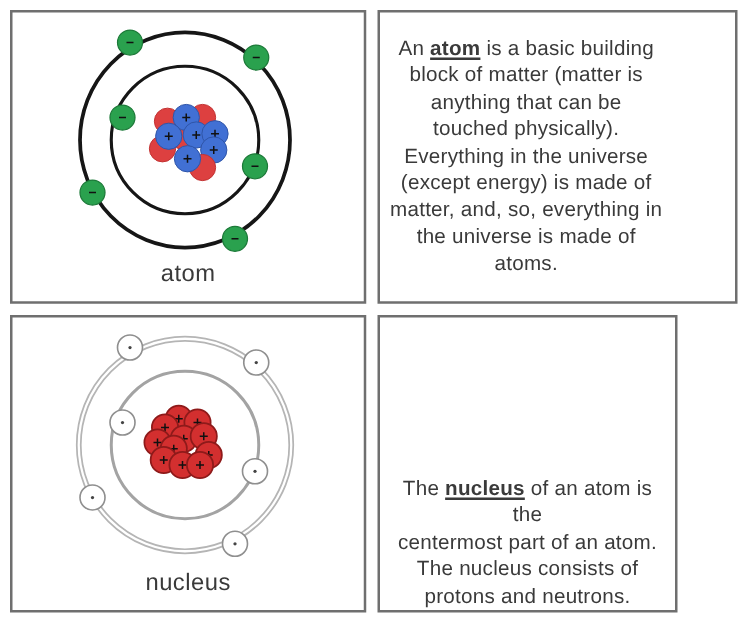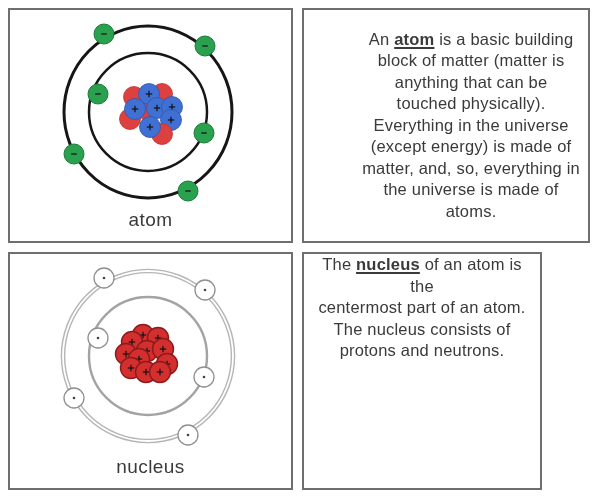--- a/index.html
+++ b/index.html
@@ -1,22 +1,22 @@
 <!DOCTYPE html>
 <html><head>
 <meta charset="utf-8">
 <style>
   html,body{margin:0;padding:0;background:#ffffff;}
   #sheet{position:relative;width:600px;height:500px;background:#ffffff;overflow:hidden;
          font-family:"Liberation Sans","DejaVu Sans",sans-serif;}
   .card{position:absolute;background:#ffffff;border:2px solid #6f6f6f;box-sizing:border-box;}
   #card-atom-pic{left:8px;top:8px;width:285px;height:235px;}
-  #card-atom-text{left:302px;top:8px;width:288px;height:235px;display:flex;align-items:center;justify-content:flex-end;}
+  #card-atom-text{left:302px;top:8px;width:288px;height:235px;display:flex;align-items:center;justify-content:flex-start;}
   #card-nucleus-pic{left:8px;top:252px;width:285px;height:238px;}
-  #card-nucleus-text{left:302px;top:252px;width:240px;height:238px;display:flex;align-items:flex-start;justify-content:center;}
+  #card-nucleus-text{left:302px;top:252px;width:240px;height:238px;display:flex;align-items:flex-end;justify-content:center;}
   .defn{white-space:pre-line;text-align:center;color:#3a3a3a;font-size:16.5px;line-height:21.5px;
         letter-spacing:0.2px;padding:0 8px;}
   .kw{font-weight:bold;text-decoration:underline;text-decoration-thickness:2px;text-underline-offset:2px;}
   .diagram{position:absolute;left:0;top:0;}
   .pic-label{position:absolute;left:0;right:0;bottom:10px;text-align:center;color:#3a3a3a;
              font-size:19px;letter-spacing:0.4px;}
 </style>
 </head>
 <body>
 

